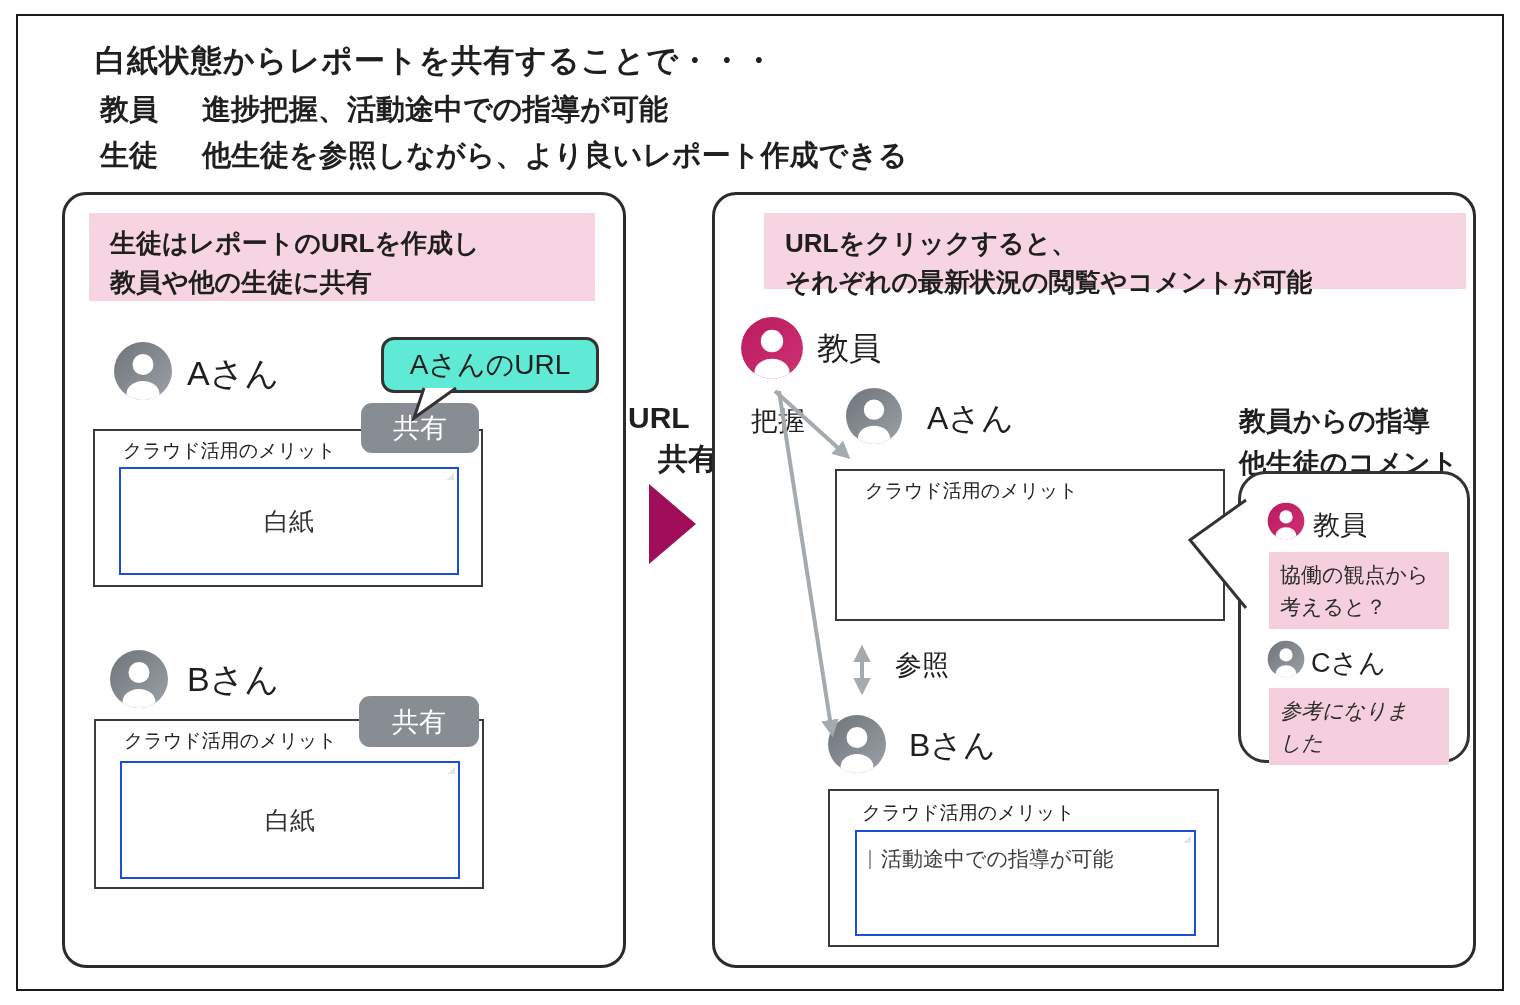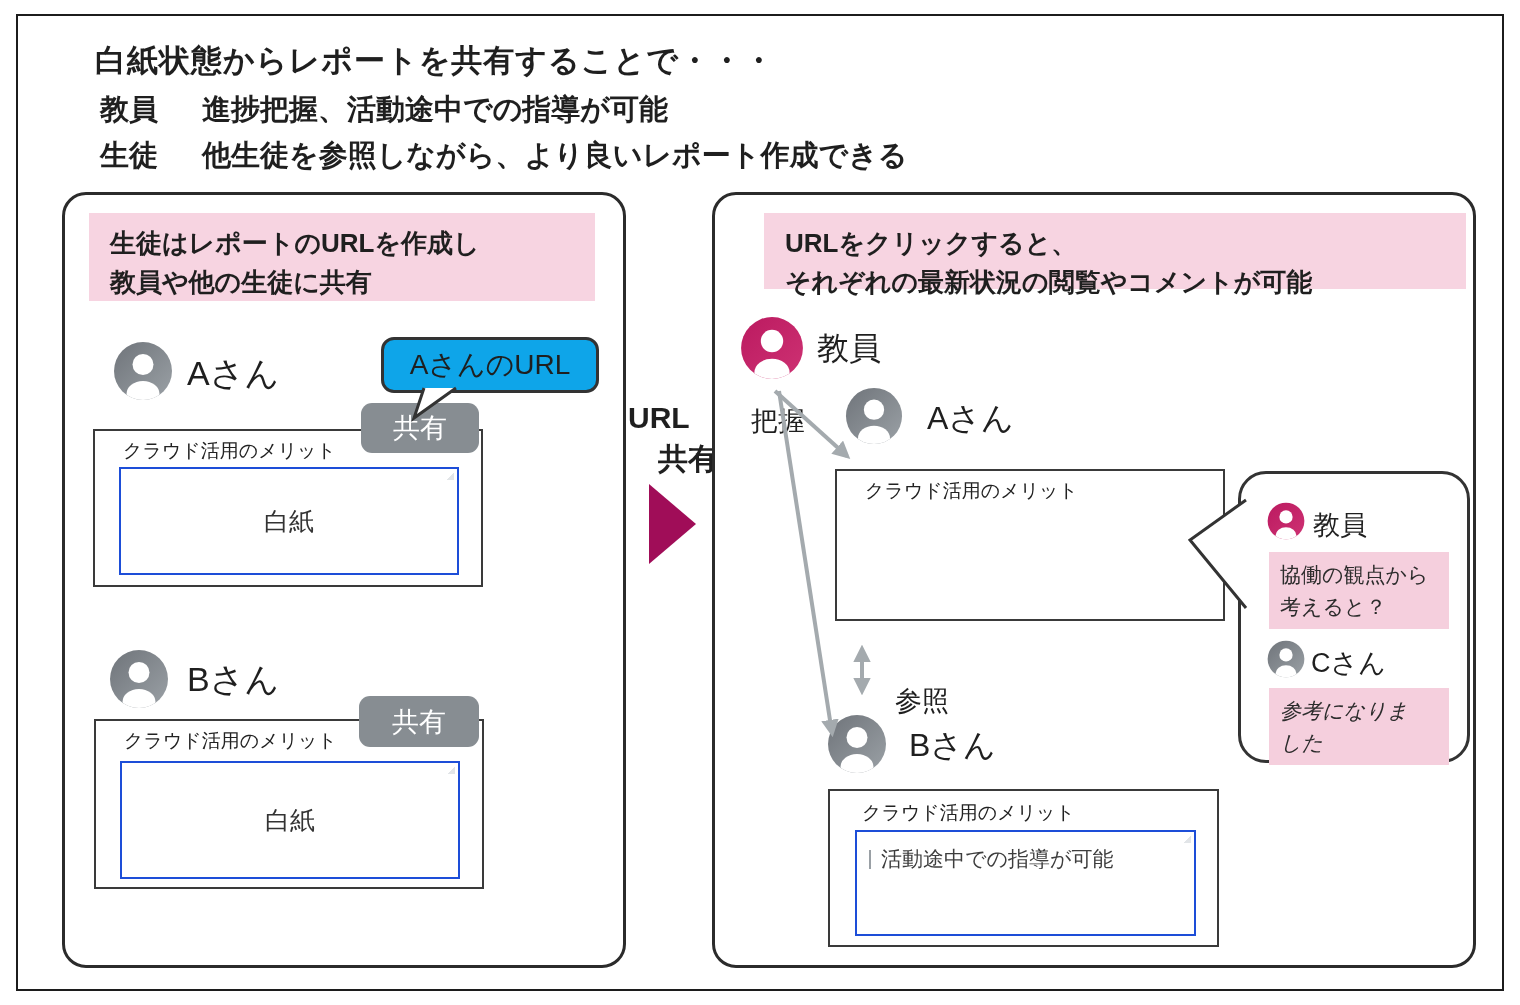--- a/index.html
+++ b/index.html
@@ -9,21 +9,21 @@
          border:2px solid #1c1c1c;background:#fff;}
   .title{position:absolute;left:55px;top:40px;font-size:31px;font-weight:700;letter-spacing:1px;margin-left:40px;}
   .intro-row{position:absolute;font-size:29px;}
   .intro-label{font-weight:700;margin-right:44px;}
   .intro-text{font-weight:600;}
   .panel{position:absolute;border:3px solid #2b2b2b;border-radius:24px;background:#fff;}
   .pink-banner{position:absolute;background:#f7d4e1;font-size:26px;font-weight:600;
                line-height:1.5;padding:11px 21px;white-space:pre-line;box-sizing:border-box;}
   .avatar{position:absolute;display:block;}
   .name{position:absolute;font-size:32px;font-weight:500;}
-  .url-bubble{position:absolute;background:#0ea5e9;border:3px solid #333;border-radius:13px;
+  .url-bubble{position:absolute;background:#5eead4;border:3px solid #333;border-radius:13px;
               display:flex;align-items:center;justify-content:center;font-size:28px;
               font-weight:500;z-index:4;box-sizing:border-box;}
   .btail{position:absolute;left:16px;top:100%;margin-top:-3px;overflow:visible;}
   .share-btn{position:absolute;background:#878d92;color:#fff;border-radius:11px;
              display:flex;align-items:center;justify-content:center;font-size:27px;z-index:3;}
   .doc{position:absolute;background:#fff;border:2.5px solid #3a3a3a;box-sizing:border-box;z-index:2;}
   .doc-title{position:absolute;left:28px;top:7px;font-size:19px;font-weight:500;color:#222;}
   .doc-inner{position:absolute;border:2px solid #1d4ed8;background:#fff;box-sizing:border-box;}
   .doc-inner::after{content:"";position:absolute;top:3px;right:3px;width:8px;height:8px;
                     background:linear-gradient(315deg,#e2e5e8 45%,transparent 45%);}
@@ -155,40 +155,42 @@
         <circle cx="30" cy="23.5" r="10.5"></circle>
         <ellipse cx="30" cy="53" rx="16.5" ry="13"></ellipse>
       </g>
   </svg>
   <div class="name" style="left:212px;top:202px;">Aさん</div>
 
   <div class="doc" style="left:120px;top:274px;width:390px;height:152px;">
     <div class="doc-title">クラウド活用のメリット</div>
   </div>
 
-  <div class="side-label" style="left:180px;top:452px;margin-top:36px;">参照</div>
+  <div class="side-label" style="left:180px;top:452px;">参照</div>
 
   <svg class="avatar" style="left:112px;top:519px;" width="60" height="60" viewBox="0 0 60 60">
     <circle cx="30" cy="30" r="29" fill="url(#gradGray)"></circle>
     <g clip-path="url(#avclip)" fill="#fff">
         <circle cx="30" cy="23.5" r="10.5"></circle>
         <ellipse cx="30" cy="53" rx="16.5" ry="13"></ellipse>
       </g>
   </svg>
   <div class="name" style="left:194px;top:529px;">Bさん</div>
 
   <div class="doc" style="left:113px;top:594px;width:391px;height:158px;">
     <div class="doc-title" style="left:32px;top:9px;">クラウド活用のメリット</div>
     <div class="doc-inner" style="left:25px;top:39px;width:341px;height:106px;">
       <div class="content-line">
         <span class="cursor-bar"></span><span>活動途中での指導が可能</span>
       </div>
     </div>
   </div>
 
+  <div class="comments-heading" style="left:524px;top:206px;">教員からの指導
+他生徒のコメント</div>
 
   <div class="comment-bubble" style="left:523px;top:276px;width:232px;height:292px;">
     <svg class="ctail" width="62" height="120" viewBox="0 0 62 120">
       <path d="M60 6 L4 46 L60 114" fill="#fff" stroke="#333" stroke-width="3"></path>
     </svg>
 
     <svg class="avatar" style="left:26px;top:28px;" width="38" height="38" viewBox="0 0 60 60">
       <circle cx="30" cy="30" r="29" fill="url(#gradMagenta)"></circle>
       <g clip-path="url(#avclip)" fill="#fff">
           <circle cx="30" cy="23.5" r="10.5"></circle>

